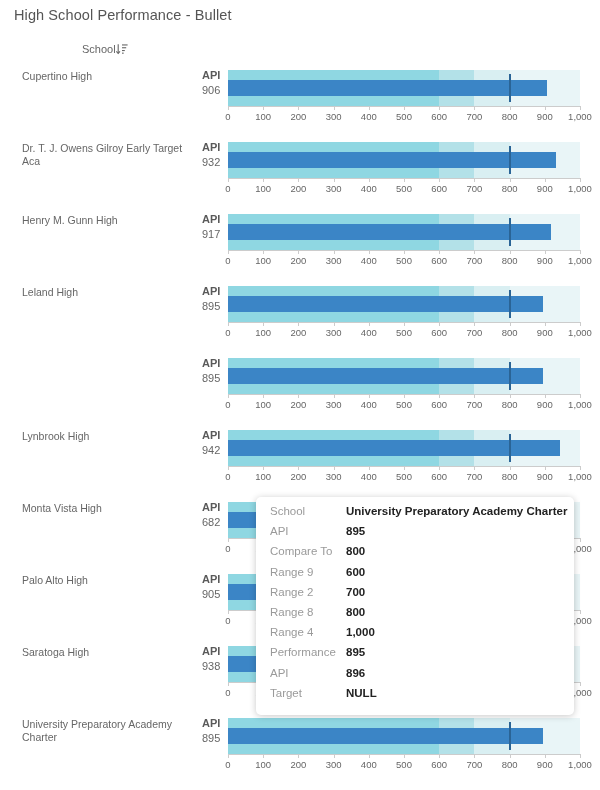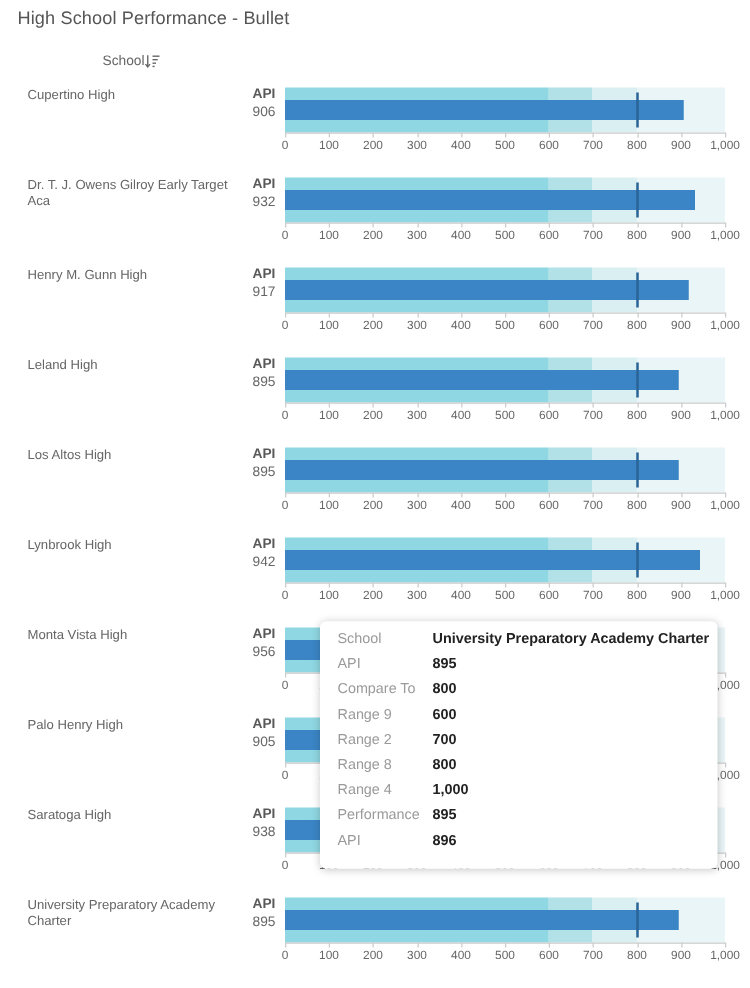--- a/index.html
+++ b/index.html
@@ -345,21 +345,20 @@
         <div class="axis-label" style="left: 246.4px;">700</div>
         <div class="axis-tick" style="left: 281.6px;"></div>
         <div class="axis-label" style="left: 281.6px;">800</div>
         <div class="axis-tick" style="left: 316.8px;"></div>
         <div class="axis-label" style="left: 316.8px;">900</div>
         <div class="axis-tick" style="left: 352px;"></div>
         <div class="axis-label" style="left: 352px;">1,000</div>
       </div>
     </div>
     <div class="row">
-      <div class="row-label">Los Altos High</div>
       <div class="row-measure-name">API</div>
       <div class="row-measure-value">895</div>
       <div class="bullet-wrap">
         <div class="band" style="left: 0px; width: 211.2px; background: rgb(143, 215, 226);"></div>
         <div class="band" style="left: 211.2px; width: 35.2px; background: rgb(179, 225, 232);"></div>
         <div class="band" style="left: 246.4px; width: 35.2px; background: rgb(217, 239, 242);"></div>
         <div class="band" style="left: 281.6px; width: 70.4px; background: rgb(233, 245, 247);"></div>
         <div class="measure-bar" style="width: 315.04px; background: rgb(59, 133, 198);"></div>
         <div class="target-marker" style="left: 280.6px; background: rgb(42, 100, 150);"></div>
       </div>
@@ -423,21 +422,21 @@
         <div class="axis-label" style="left: 281.6px;">800</div>
         <div class="axis-tick" style="left: 316.8px;"></div>
         <div class="axis-label" style="left: 316.8px;">900</div>
         <div class="axis-tick" style="left: 352px;"></div>
         <div class="axis-label" style="left: 352px;">1,000</div>
       </div>
     </div>
     <div class="row">
       <div class="row-label">Monta Vista High</div>
       <div class="row-measure-name">API</div>
-      <div class="row-measure-value">956</div>
+      <div class="row-measure-value">682</div>
       <div class="bullet-wrap">
         <div class="band" style="left: 0px; width: 211.2px; background: rgb(143, 215, 226);"></div>
         <div class="band" style="left: 211.2px; width: 35.2px; background: rgb(179, 225, 232);"></div>
         <div class="band" style="left: 246.4px; width: 35.2px; background: rgb(217, 239, 242);"></div>
         <div class="band" style="left: 281.6px; width: 70.4px; background: rgb(233, 245, 247);"></div>
         <div class="measure-bar" style="width: 336.512px; background: rgb(59, 133, 198);"></div>
         <div class="target-marker" style="left: 280.6px; background: rgb(42, 100, 150);"></div>
       </div>
       <div class="axis">
         <div class="axis-line"></div>
@@ -459,21 +458,21 @@
         <div class="axis-label" style="left: 246.4px;">700</div>
         <div class="axis-tick" style="left: 281.6px;"></div>
         <div class="axis-label" style="left: 281.6px;">800</div>
         <div class="axis-tick" style="left: 316.8px;"></div>
         <div class="axis-label" style="left: 316.8px;">900</div>
         <div class="axis-tick" style="left: 352px;"></div>
         <div class="axis-label" style="left: 352px;">1,000</div>
       </div>
     </div>
     <div class="row">
-      <div class="row-label">Palo Henry High</div>
+      <div class="row-label">Palo Alto High</div>
       <div class="row-measure-name">API</div>
       <div class="row-measure-value">905</div>
       <div class="bullet-wrap">
         <div class="band" style="left: 0px; width: 211.2px; background: rgb(143, 215, 226);"></div>
         <div class="band" style="left: 211.2px; width: 35.2px; background: rgb(179, 225, 232);"></div>
         <div class="band" style="left: 246.4px; width: 35.2px; background: rgb(217, 239, 242);"></div>
         <div class="band" style="left: 281.6px; width: 70.4px; background: rgb(233, 245, 247);"></div>
         <div class="measure-bar" style="width: 318.56px; background: rgb(59, 133, 198);"></div>
         <div class="target-marker" style="left: 280.6px; background: rgb(42, 100, 150);"></div>
       </div>
@@ -611,13 +610,17 @@
       <div class="tt-val">1,000</div>
     </div>
     <div class="tt-row">
       <div class="tt-key">Performance</div>
       <div class="tt-val">895</div>
     </div>
     <div class="tt-row">
       <div class="tt-key">API</div>
       <div class="tt-val">896</div>
     </div>
+    <div class="tt-row">
+      <div class="tt-key">Target</div>
+      <div class="tt-val">NULL</div>
+    </div>
   </div>
 
 </body></html>

